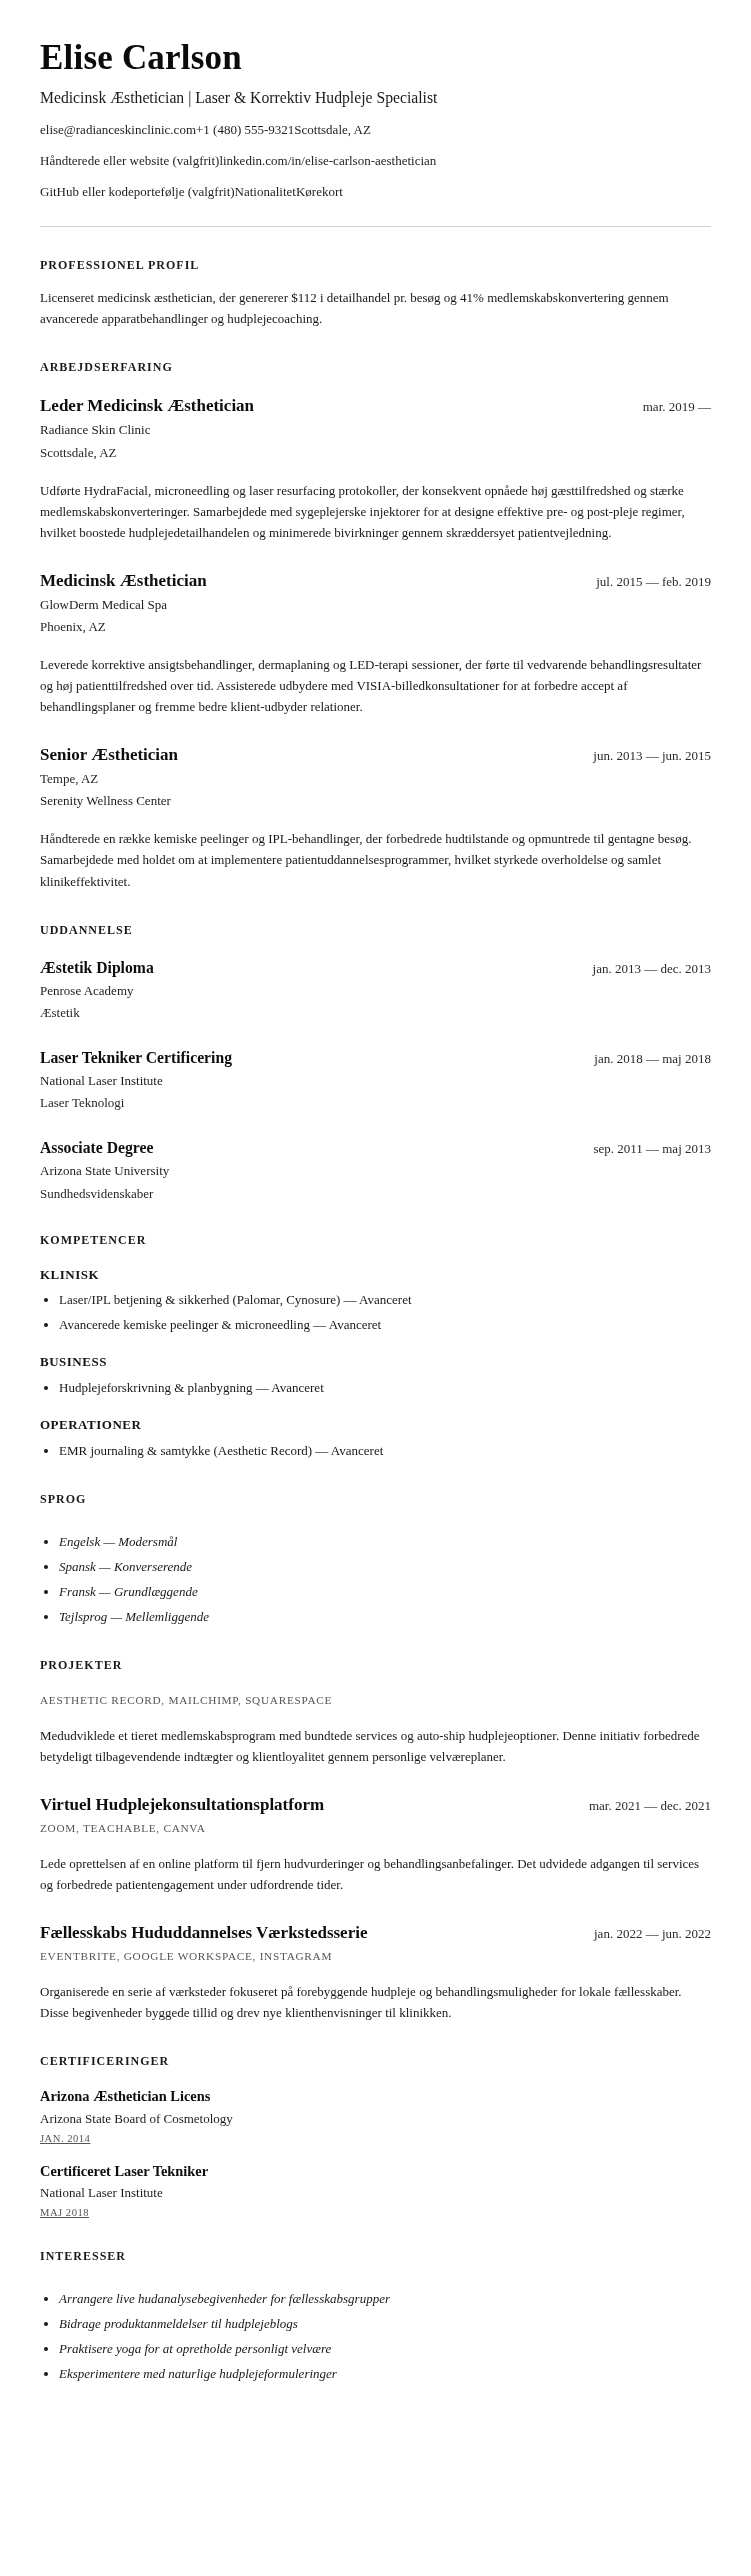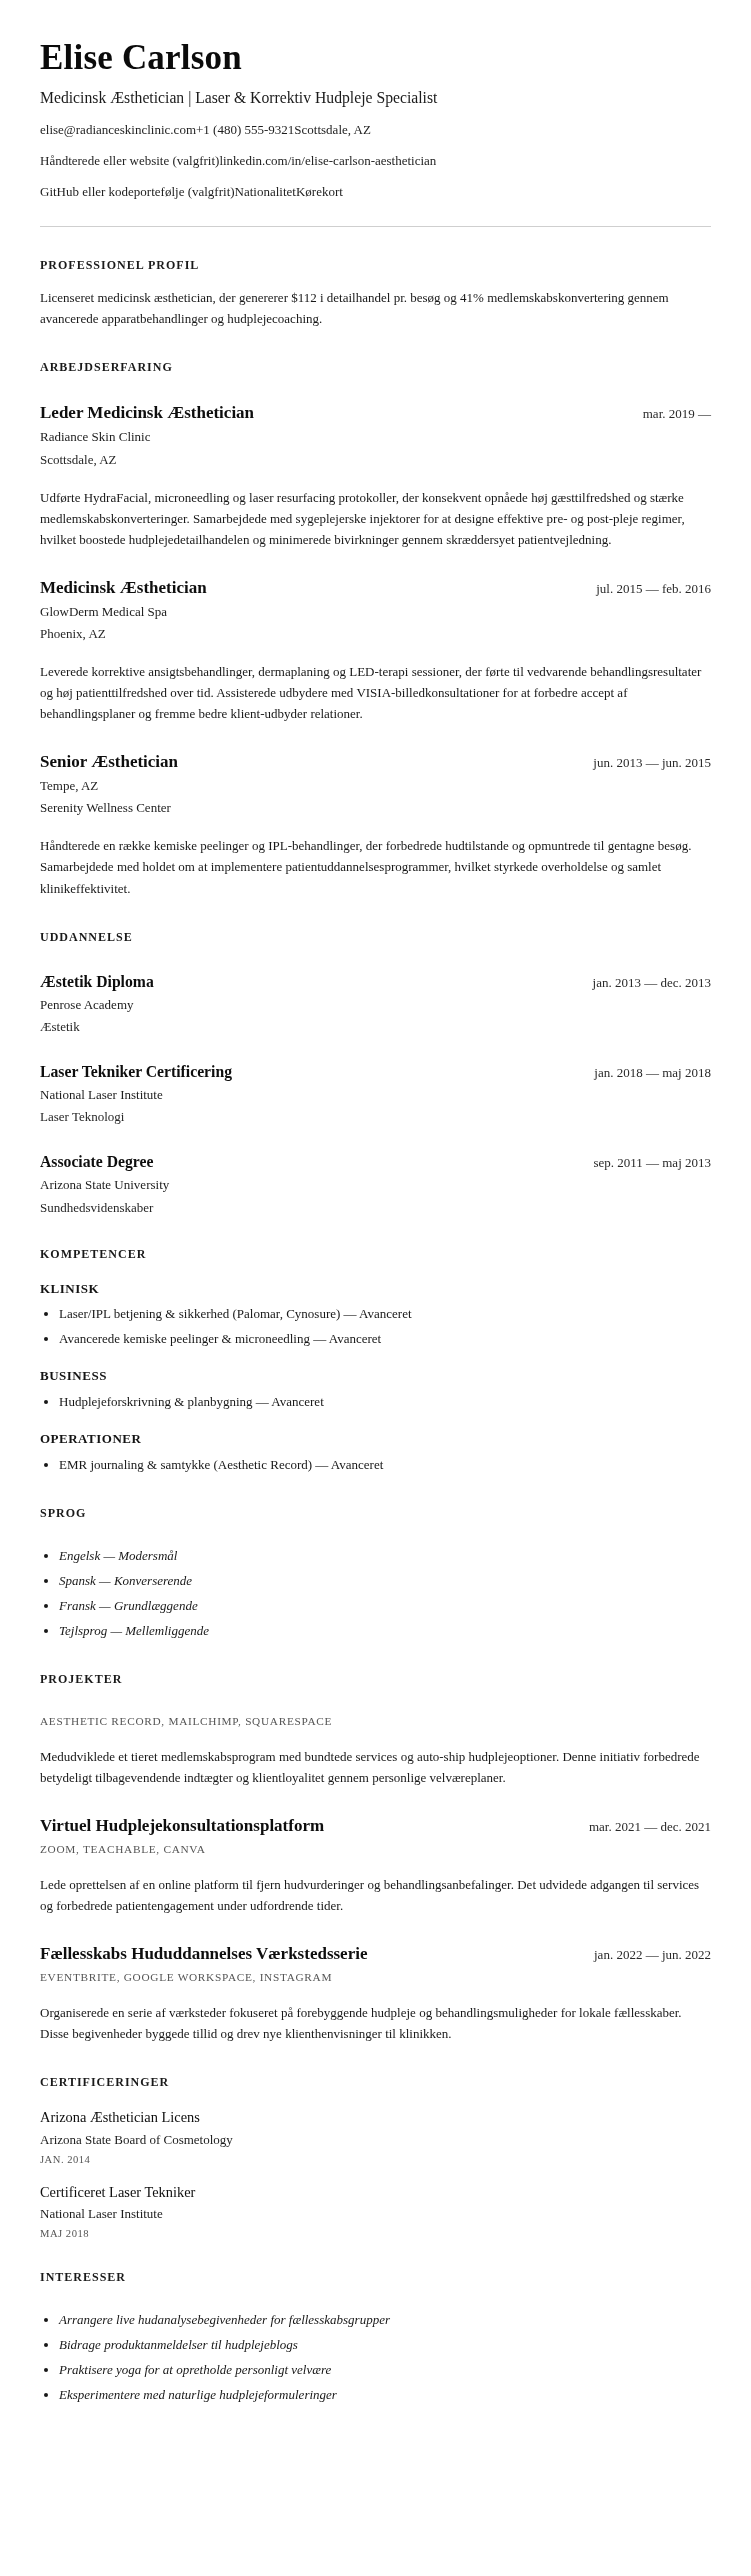--- a/index.html
+++ b/index.html
@@ -25,21 +25,21 @@
     font-size: 12px;
     font-weight: 700;
     letter-spacing: 1px;
     color: #1a1a1a;
     text-transform: uppercase;
   }
   .body-text { font-size: 13px; line-height: 1.62; color: #181818; }
   .section .body-text.lead { margin-top: 13.8px; }
 
   
-  .entry { margin-top: 28px; }
+  .entry { margin-top: 21px; }
   .entry + .entry { margin-top: 27.6px; }
   .entry-head { display: flex; justify-content: space-between; align-items: baseline; gap: 15px; }
   .entry-title { font-size: 17px; font-weight: 700; color: #0e0e0e; }
   .entry-title.small { font-size: 15.7px; }
   .entry-dates { font-size: 13px; color: #2a2a2a; white-space: nowrap; }
   .entry-line { margin-top: 6.3px; font-size: 13px; color: #1c1c1c; }
   .entry-line.muted { color: #262626; }
   .entry-desc { margin-top: 19px; }
   .tool-tags {
     margin-top: 7.5px;
@@ -51,23 +51,23 @@
 
   
   .skill-group { margin-top: 19px; }
   .group-label { font-size: 13px; font-weight: 700; letter-spacing: 0.5px; color: #141414; text-transform: uppercase; }
   ul.bullet-list { margin-top: 8.8px; list-style: disc; margin-left: 19px; }
   ul.bullet-list li { font-size: 13px; line-height: 1.45; color: #181818; margin-top: 6.3px; }
   ul.bullet-list.tight { margin-top: 26px; font-style: italic; }
 
   
   .cert-entry { margin-top: 19px; }
-  .cert-title { font-size: 14.4px; font-weight: 400; color: #0e0e0e; }
+  .cert-title { font-size: 14.4px; font-weight: 700; color: #0e0e0e; }
   .cert-issuer { margin-top: 5.6px; font-size: 13px; color: #1c1c1c; }
-  .cert-date { margin-top: 5.6px; font-size: 10.6px; letter-spacing: 0.5px; color: #555555; text-transform: uppercase; }
+  .cert-date { margin-top: 5.6px; font-size: 10.6px; letter-spacing: 0.5px; color: #555555; text-transform: uppercase; text-decoration: underline; }
 </style>
 </head>
 <body>
 
 <div class="page">
 
   <header>
     <h1 class="name">Elise Carlson</h1>
     <div class="subtitle">Medicinsk Æsthetician | Laser &amp; Korrektiv Hudpleje Specialist</div>
     <div class="contact-row">
@@ -102,21 +102,21 @@
         <span class="entry-dates">mar. 2019 —</span>
       </div>
       <div class="entry-line">Radiance Skin Clinic</div>
       <div class="entry-line muted">Scottsdale, AZ</div>
       <p class="body-text entry-desc">Udførte HydraFacial, microneedling og laser resurfacing protokoller, der konsekvent opnåede høj gæsttilfredshed og stærke medlemskabskonverteringer. Samarbejdede med sygeplejerske injektorer for at designe effektive pre- og post-pleje regimer, hvilket boostede hudplejedetailhandelen og minimerede bivirkninger gennem skræddersyet patientvejledning.</p>
     </article>
 
     <article class="entry">
       <div class="entry-head">
         <h3 class="entry-title">Medicinsk Æsthetician</h3>
-        <span class="entry-dates">jul. 2015 — feb. 2016</span>
+        <span class="entry-dates">jul. 2015 — feb. 2019</span>
       </div>
       <div class="entry-line">GlowDerm Medical Spa</div>
       <div class="entry-line muted">Phoenix, AZ</div>
       <p class="body-text entry-desc">Leverede korrektive ansigtsbehandlinger, dermaplaning og LED-terapi sessioner, der førte til vedvarende behandlingsresultater og høj patienttilfredshed over tid. Assisterede udbydere med VISIA-billedkonsultationer for at forbedre accept af behandlingsplaner og fremme bedre klient-udbyder relationer.</p>
     </article>
 
     <article class="entry">
       <div class="entry-head">
         <h3 class="entry-title">Senior Æsthetician</h3>
         <span class="entry-dates">jun. 2013 — jun. 2015</span>

